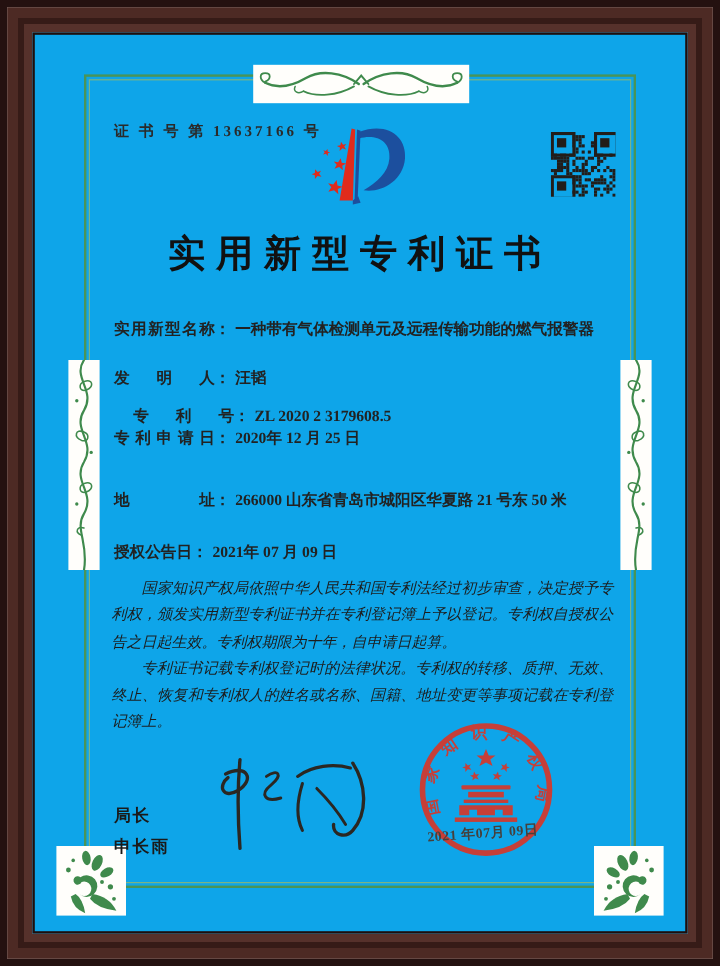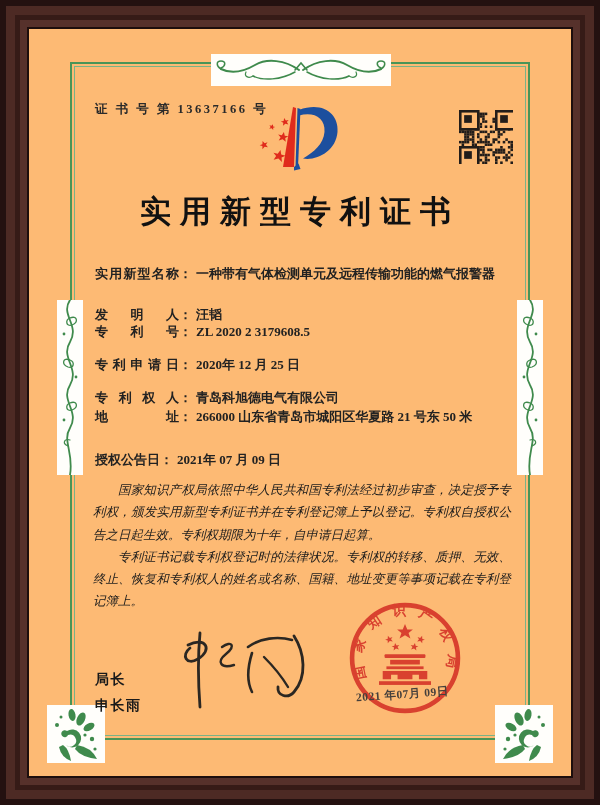--- a/index.html
+++ b/index.html
@@ -1,21 +1,21 @@
 <!DOCTYPE html>
 <html><head>
 <meta charset="utf-8">
 <style>
   html,body{margin:0;padding:0;}
   body{width:600px;height:805px;font-family:"Liberation Serif","DejaVu Serif",serif;background:#efefef;}
   .frame-outer{width:600px;height:805px;box-sizing:border-box;border:6px solid #241110;}
   .f2{width:100%;height:100%;box-sizing:border-box;border:9px solid #4d2a24;}
   .f3{width:100%;height:100%;box-sizing:border-box;border:5px solid #361b17;}
   .f4{width:100%;height:100%;box-sizing:border-box;border:7px solid #56312b;}
-  .f5{width:100%;height:100%;box-sizing:border-box;border:2px solid #1d0e0d;position:relative;background:#fdba74;}
+  .f5{width:100%;height:100%;box-sizing:border-box;border:2px solid #1d0e0d;position:relative;background:#0ea5e9;}
   .sheet{position:absolute;inset:0;}
   
   .gborder{position:absolute;left:41px;top:33px;width:460px;height:678px;border:2.5px solid #4a9457;box-sizing:border-box;}
   .gborder:after{content:"";position:absolute;inset:2px;border:1px solid #7ab386;}
   .orn{position:absolute;background:#fffefb;}
   
   .certno{position:absolute;left:66px;top:72px;font-size:12.5px;font-weight:600;letter-spacing:2.5px;color:#2a2a2a;}
   .title{position:absolute;left:0;top:162px;width:100%;text-align:center;font-size:31px;font-weight:700;letter-spacing:9px;color:#111;}
   .frow{position:absolute;left:66px;width:420px;height:18px;font-size:13px;font-weight:600;color:#222;white-space:nowrap;}
   .flabel{display:inline-block;width:84px;text-align:justify;text-align-last:justify;vertical-align:bottom;}
@@ -294,28 +294,25 @@
                 </svg></div>
 
     <div class="title">实用新型专利证书</div>
 
     <div class="frow" style="top:236px;">
       <span class="flabel">实用新型名称</span><span class="fcolon">：</span><span>一种带有气体检测单元及远程传输功能的燃气报警器</span>
     </div>
     <div class="frow" style="top:261px;margin-top:16px;">
       <span class="flabel">发明人</span><span class="fcolon">：</span><span>汪韬</span>
     </div>
-    <div class="frow" style="top:294px;">
+    <div class="frow" style="top:309px;margin-left:16px;">
       <span class="flabel">专利号</span><span class="fcolon">：</span><span>ZL 2020 2 3179608.5</span>
     </div>
     <div class="frow" style="top:327px;">
       <span class="flabel">专利申请日</span><span class="fcolon">：</span><span>2020年 12 月 25 日</span>
-    </div>
-    <div class="frow" style="top:360px;">
-      <span class="flabel">专利权人</span><span class="fcolon">：</span><span>青岛科旭德电气有限公司</span>
     </div>
     <div class="frow" style="top:379px;">
       <span class="flabel">地址</span><span class="fcolon">：</span><span>266000 山东省青岛市城阳区华夏路 21 号东 50 米</span>
     </div>
     <div class="frow" style="top:422px;">
       <span>授权公告日</span><span class="fcolon">：</span><span>2021年 07 月 09 日</span>
     </div>
 
     <div class="paras">
       <p>国家知识产权局依照中华人民共和国专利法经过初步审查，决定授予专利权，颁发实用新型专利证书并在专利登记簿上予以登记。专利权自授权公告之日起生效。专利权期限为十年，自申请日起算。</p>

